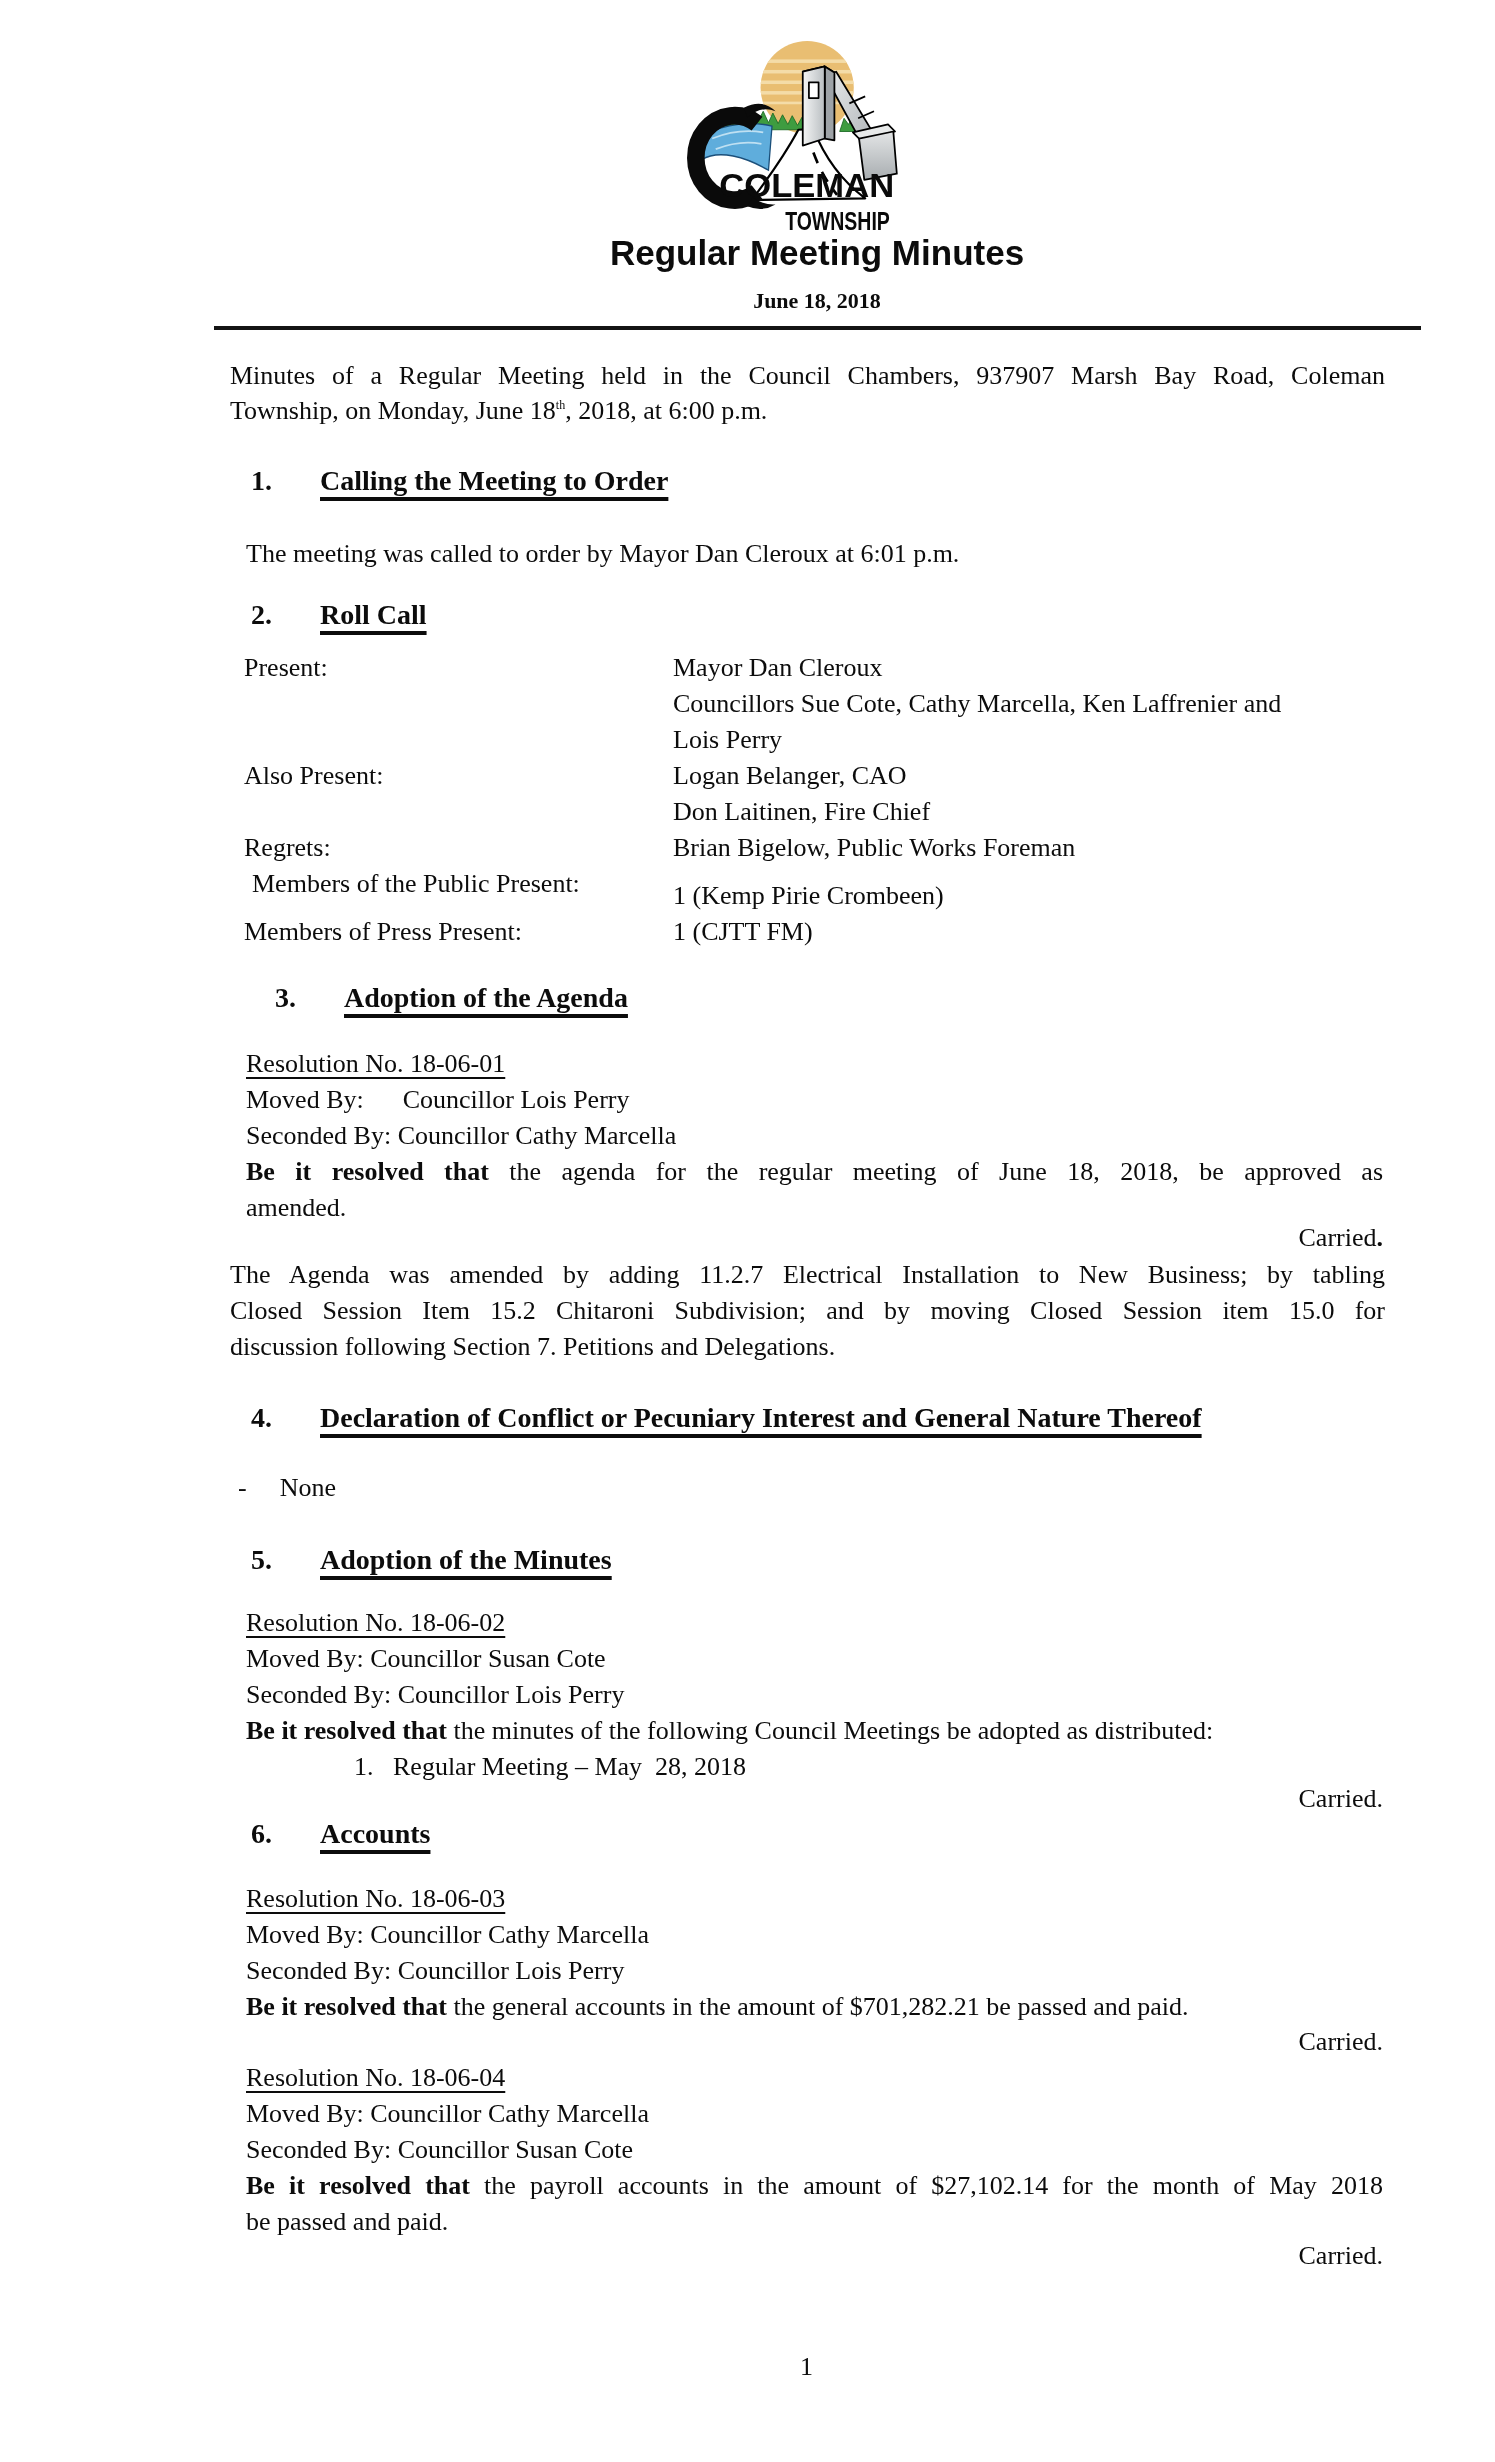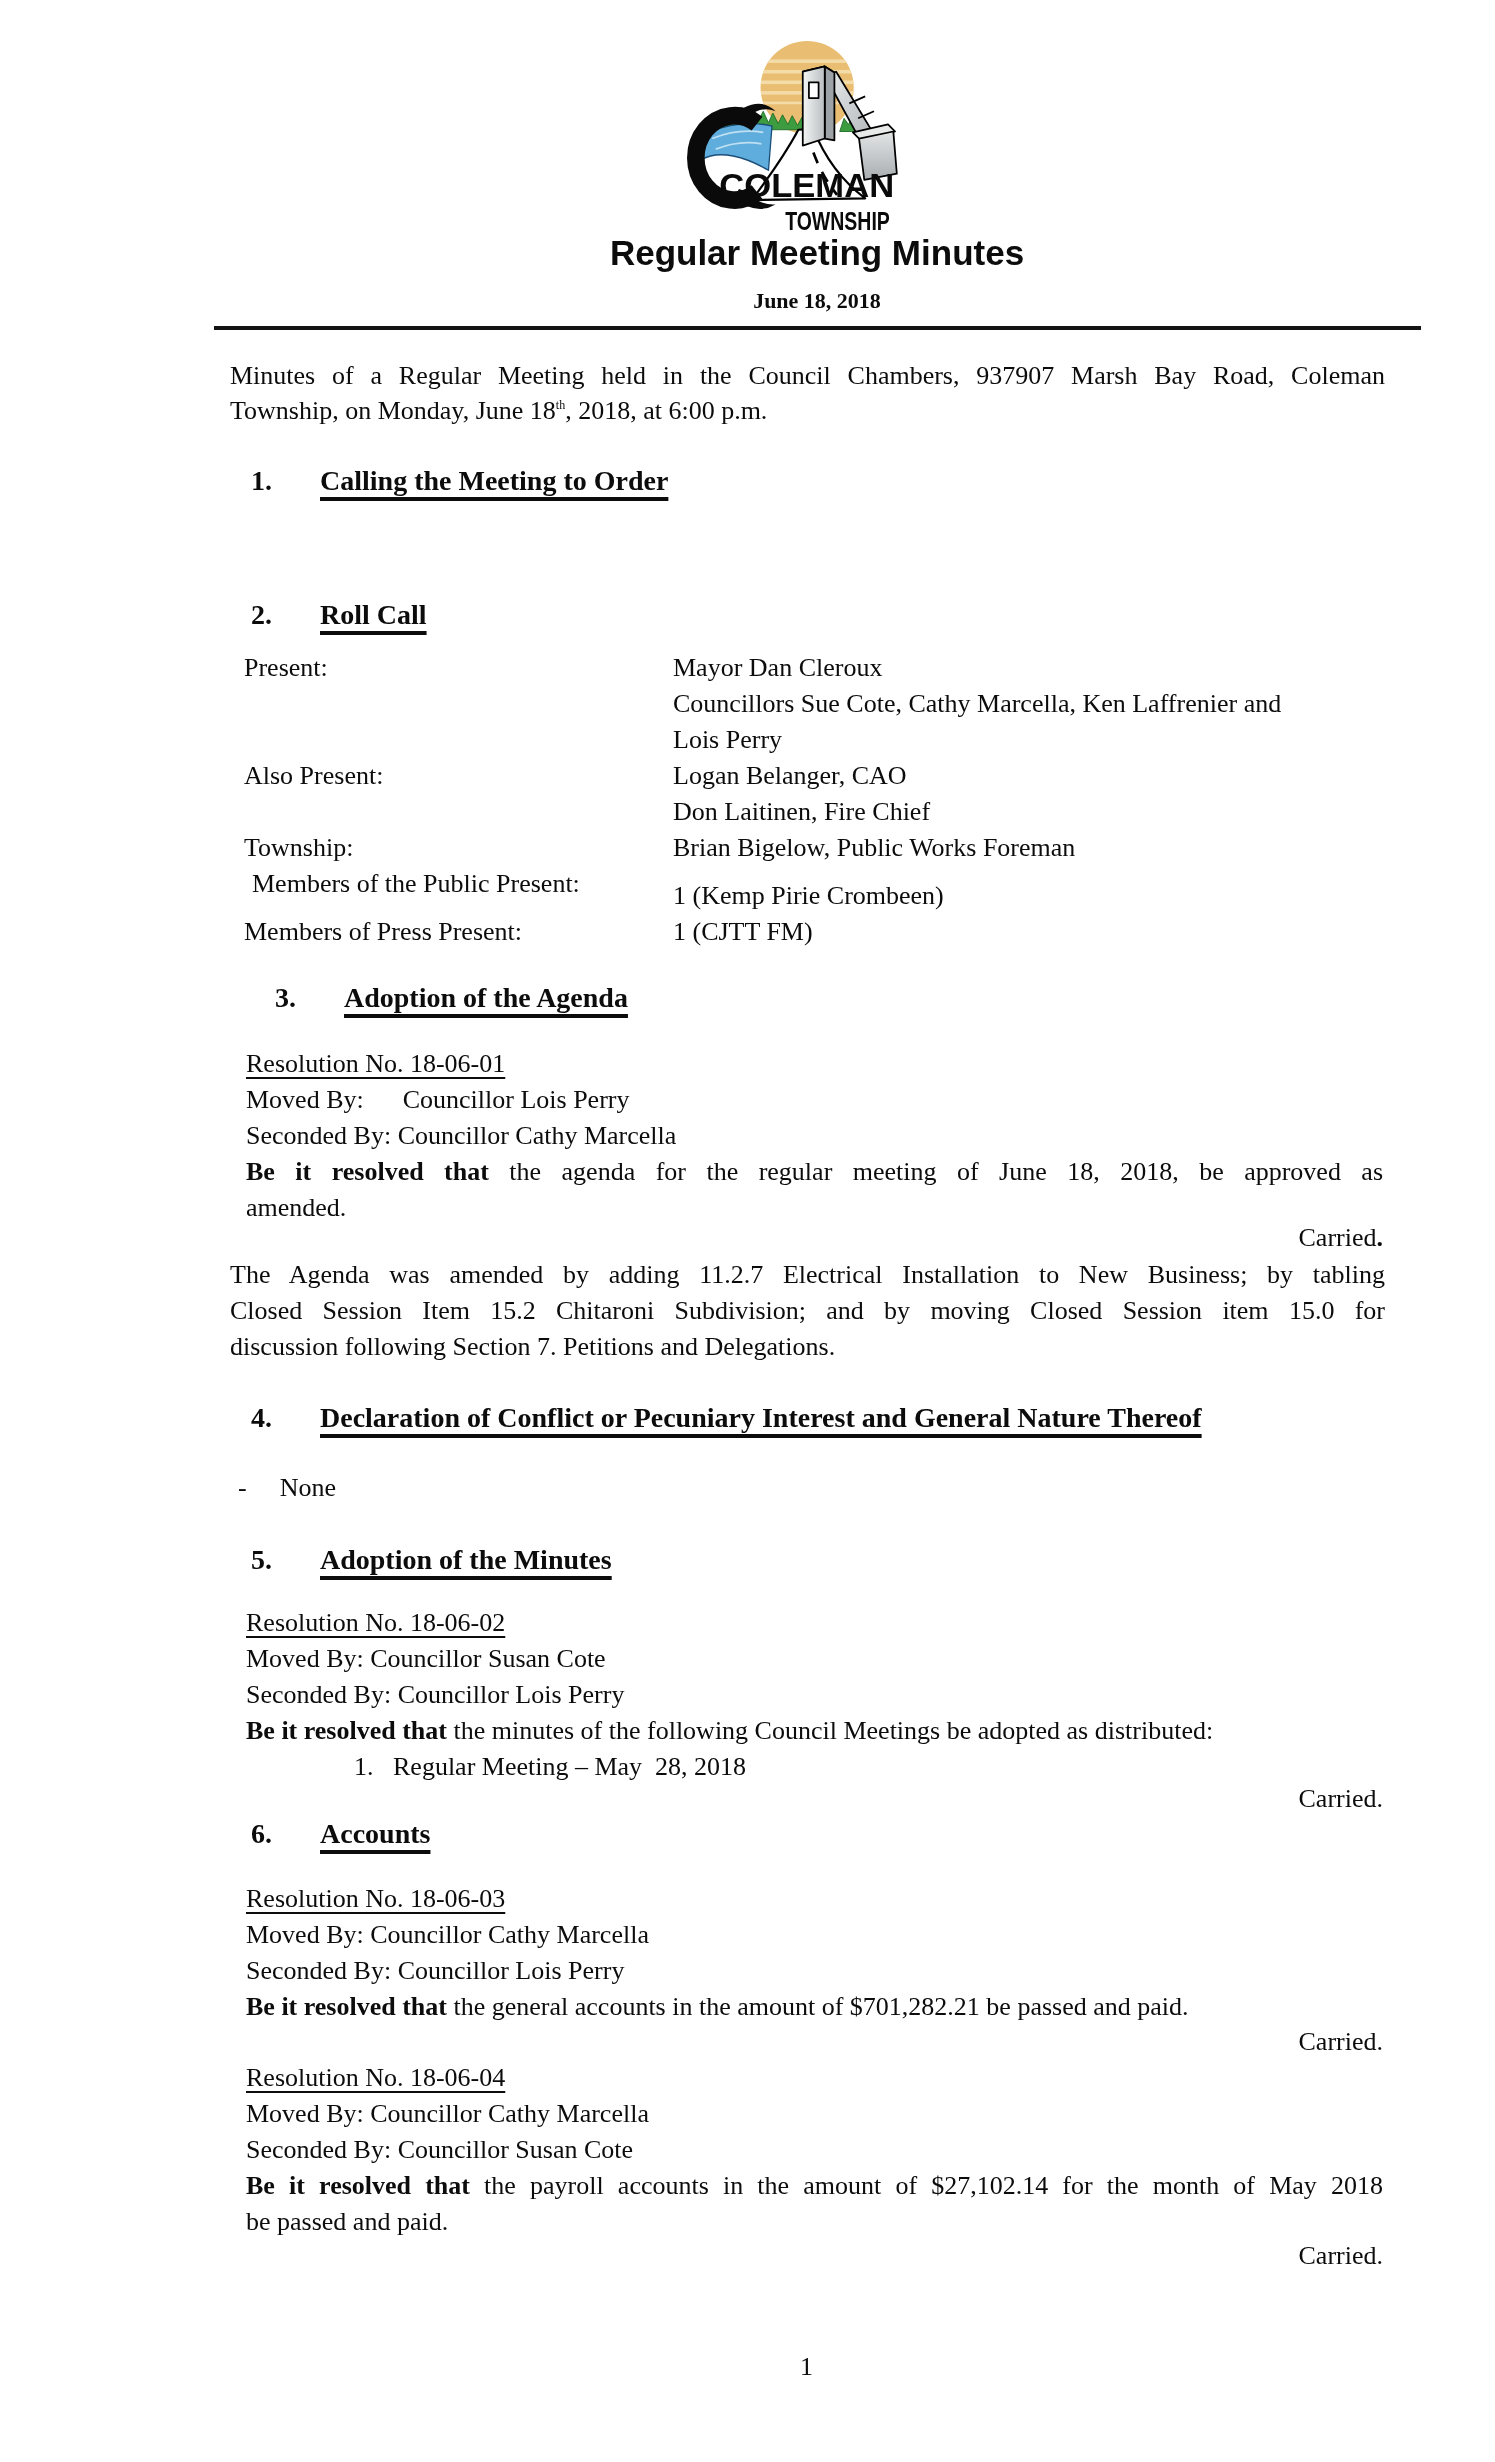--- a/index.html
+++ b/index.html
@@ -97,31 +97,32 @@
   </svg>
 
   <div class="doc-title" style="top:235px;">Regular Meeting Minutes</div>
   <div class="doc-date" style="top:288px;">June 18, 2018</div>
   <div class="rule"></div>
 
   <div class="just" style="left:230px;top:358px;width:1155px;">Minutes of a Regular Meeting held in the Council Chambers, 937907 Marsh Bay Road, Coleman</div>
   <div class="l" style="left:230px;top:393px;"><span>Township, on Monday, June 18</span><span class="sup">th</span><span>, 2018, at 6:00 p.m.</span></div>
 
   <div class="h" style="top:463px;"><span class="num">1.</span><span class="ht">Calling the Meeting to Order</span></div>
+  <div class="l" style="left:246px;top:536px;">The meeting was called to order by Mayor Dan Cleroux at 6:01 p.m.</div>
 
   <div class="h" style="top:597px;"><span class="num">2.</span><span class="ht">Roll Call</span></div>
 
   <div class="l" style="left:244px;top:650px;">Present:</div>
   <div class="l" style="left:673px;top:650px;">Mayor Dan Cleroux</div>
   <div class="l" style="left:673px;top:686px;">Councillors Sue Cote, Cathy Marcella, Ken Laffrenier and</div>
   <div class="l" style="left:673px;top:722px;">Lois Perry</div>
   <div class="l" style="left:244px;top:758px;">Also Present:</div>
   <div class="l" style="left:673px;top:758px;">Logan Belanger, CAO</div>
   <div class="l" style="left:673px;top:794px;">Don Laitinen, Fire Chief</div>
-  <div class="l" style="left:244px;top:830px;">Township:</div>
+  <div class="l" style="left:244px;top:830px;">Regrets:</div>
   <div class="l" style="left:673px;top:830px;">Brian Bigelow, Public Works Foreman</div>
   <div class="l" style="left:252px;top:866px;">Members of the Public Present:</div>
   <div class="l" style="left:673px;top:878px;">1 (Kemp Pirie Crombeen)</div>
   <div class="l" style="left:244px;top:914px;">Members of Press Present:</div>
   <div class="l" style="left:673px;top:914px;">1 (CJTT FM)</div>
 
   <div class="h" style="top:980px;margin-left:24px;"><span class="num">3.</span><span class="ht">Adoption of the Agenda</span></div>
 
   <div class="l resno" style="left:246px;top:1046px;">Resolution No. 18-06-01</div>
   <div class="l" style="left:246px;top:1082px;">Moved By:&nbsp;&nbsp;&nbsp;&nbsp;&nbsp; Councillor Lois Perry</div>

